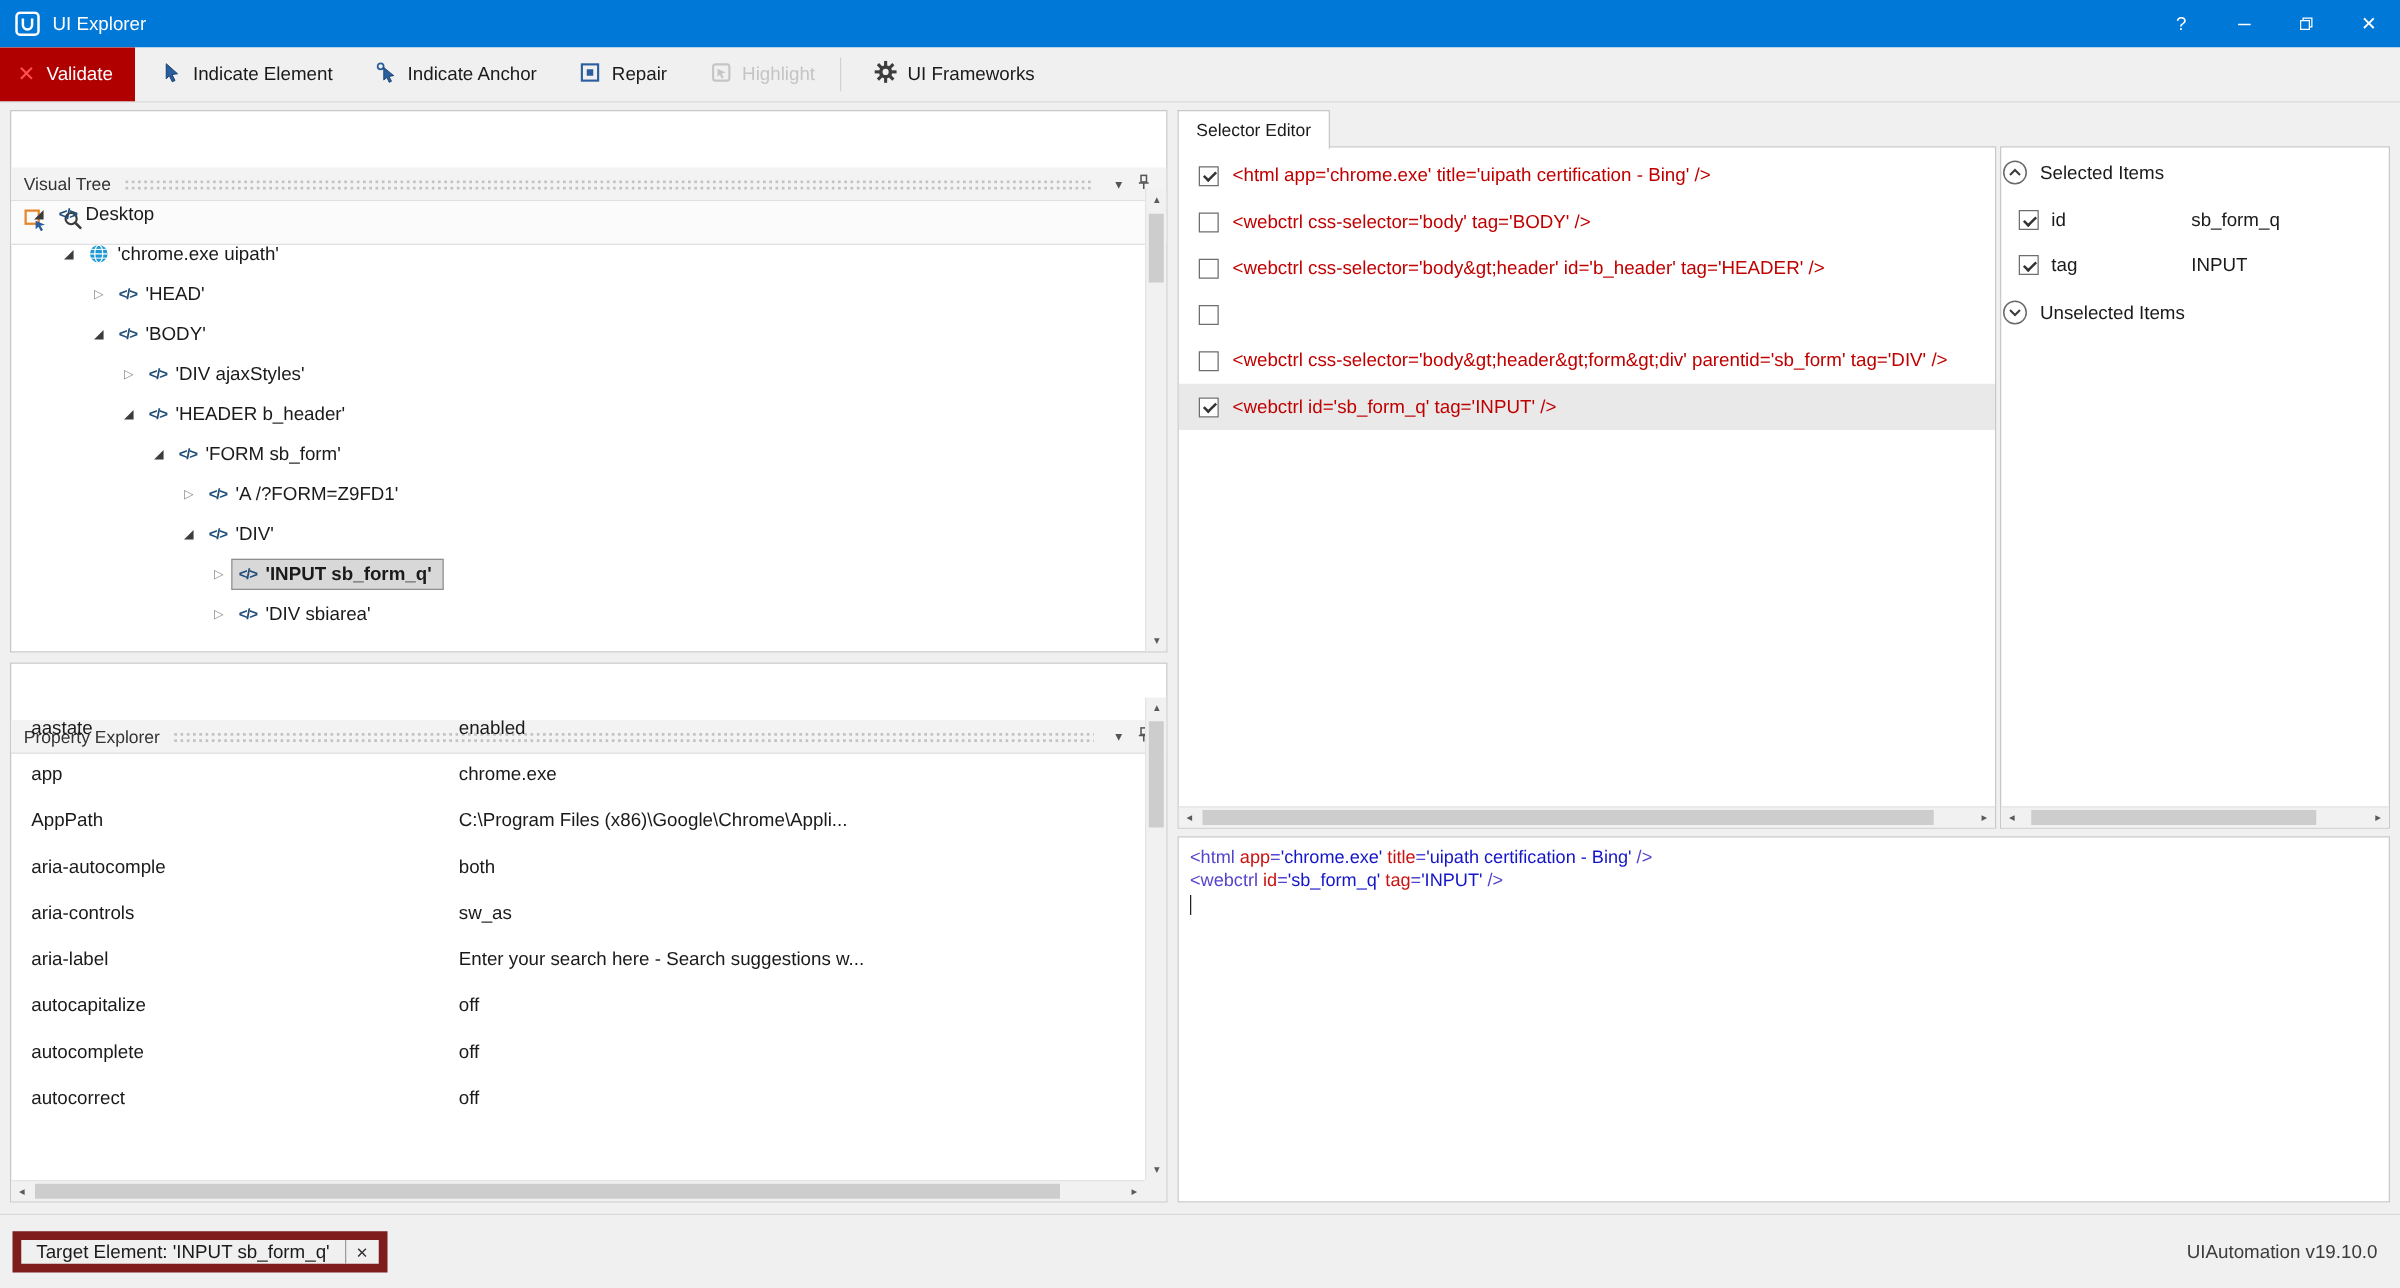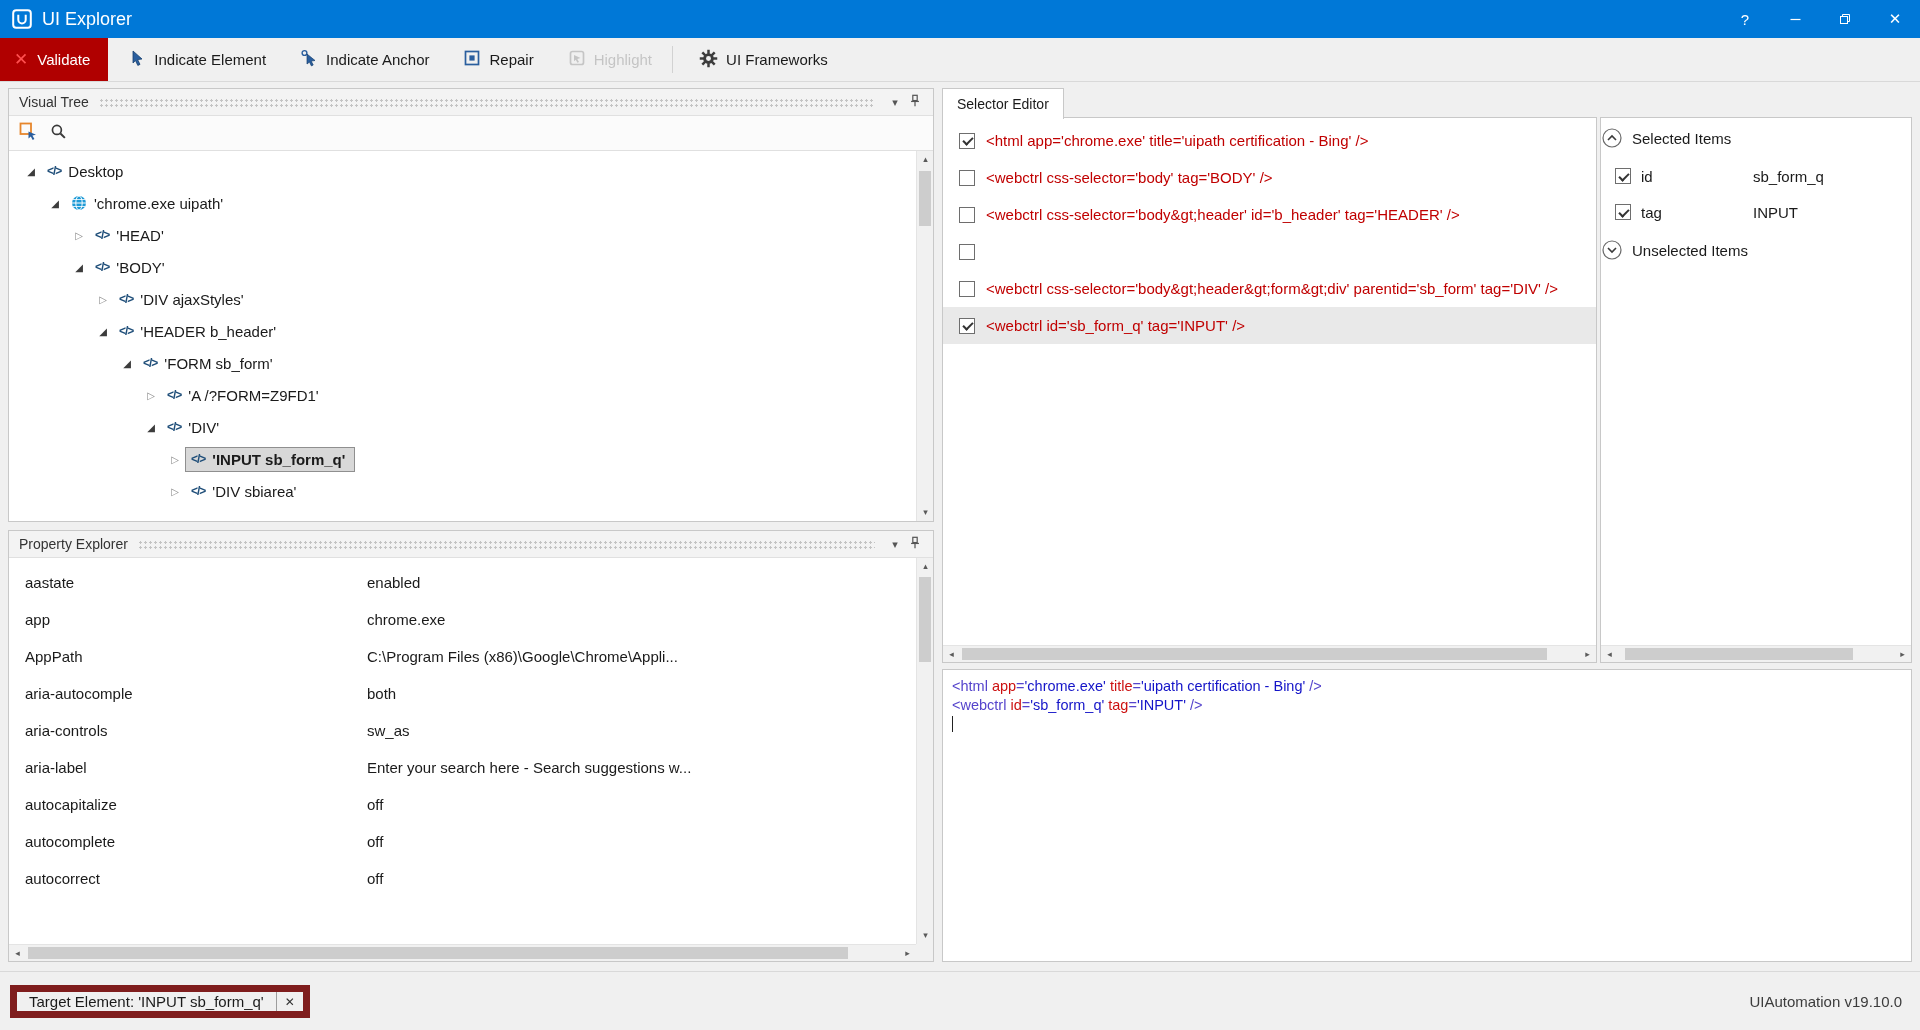--- a/index.html
+++ b/index.html
@@ -2,37 +2,37 @@
 <html><head>
 <meta charset="utf-8">
 <style>
   * { margin:0; padding:0; box-sizing:border-box; }
   html,body { width:1920px; height:1030px; overflow:hidden; }
   body { font-family:"Liberation Sans","DejaVu Sans",sans-serif; font-size:15px; color:#1a1a1a; background:#f0f0f0; position:relative; }
 
   
   .titlebar { position:absolute; left:0; top:0; width:1920px; height:38px; background:#0078d7; display:flex; align-items:center; color:#fff; }
   .titlebar .logo { margin-left:12px; display:flex; align-items:center; }
-  .titlebar .title { margin-left:10px; font-size:18px; }
+  .titlebar .title { margin-left:10px; font-size:15px; }
   .titlebar .spacer { flex:1; }
   .win-btn { width:50px; height:38px; display:flex; align-items:center; justify-content:center; color:#fff; font-size:15px; }
   .win-btn svg { display:block; }
 
   
   .toolbar { position:absolute; left:0; top:38px; width:1920px; height:44px; background:#f0f0f0; border-bottom:1px solid #d9d9d9; display:flex; align-items:stretch; }
   .tb-validate { background:#b00000; color:#fff; display:flex; align-items:center; gap:9px; padding:0 18px 0 14px; }
   .tb-validate .vx { color:#ff5050; font-weight:bold; font-size:17px; }
   .tb-item { display:flex; align-items:center; gap:8px; padding:0 14px; margin-left:6px; color:#1a1a1a; }
   .tb-item.disabled { opacity:.5; }
   .tb-item.disabled .lbl { color:#9a9a9a; }
   .tb-sep { width:1px; background:#d2d2d2; margin:8px 6px; }
 
   
   .panel { position:absolute; background:#fff; border:1px solid #c8c8c8; }
-  .panel-header { height:27px; background:#f3f3f3; border-bottom:1px solid #e0e0e0; display:flex; align-items:center; padding:0 8px 0 10px; }
+  .panel-header { height:27px; background:#f3f3f3; border-bottom:1px solid #e0e0e0; display:flex; align-items:center; padding:0 8px 0 10px;margin-top:45px; }
   .panel-header .ph-title { font-size:14px; color:#333; white-space:nowrap; }
   .grip { flex:1; height:9px; margin:0 10px; background-image:radial-gradient(circle,#c3c3c3 1px,transparent 1.4px); background-size:5px 5px; }
   .ph-ico { width:20px; height:20px; display:flex; align-items:center; justify-content:center; color:#555; font-size:11px; }
 
   
   .sb { position:absolute; background:#f1f1f1; }
   .sb-v { width:17px; right:0; border-left:1px solid #e4e4e4; }
   .sb-h { height:17px; bottom:0; border-top:1px solid #e4e4e4; }
   .sb-btn { position:absolute; width:17px; height:17px; text-align:center; line-height:16px; font-size:9px; color:#5a5a5a; }
   .sb-v .up { top:0; }  .sb-v .down { bottom:0; }

